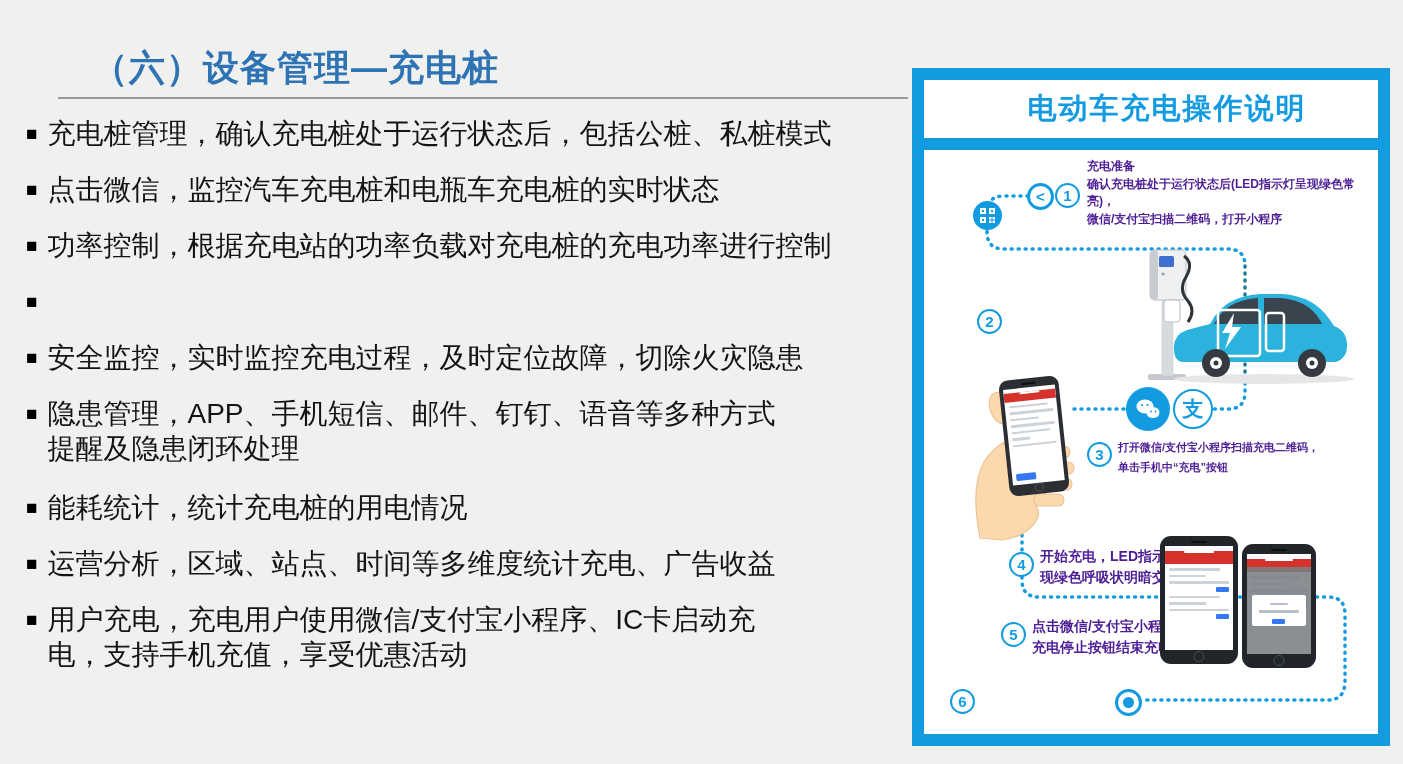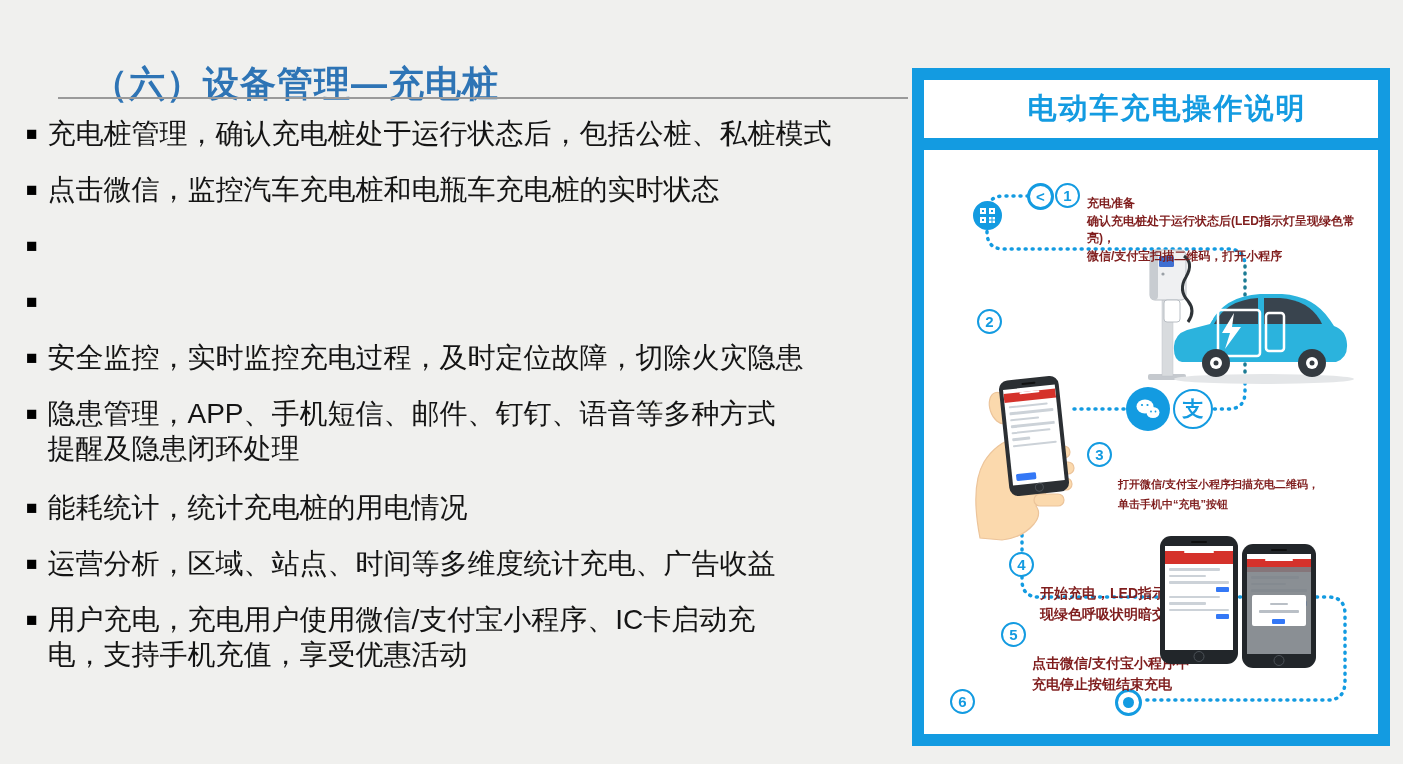--- a/index.html
+++ b/index.html
@@ -6,21 +6,21 @@
   body{
     width:1403px;height:764px;position:relative;overflow:hidden;
     background:#f0f0ee;
     font-family:"Liberation Sans","DejaVu Sans",sans-serif;
   }
   .slide{position:absolute;inset:0;}
 
   
   .slide-title{
     position:absolute;left:92px;top:44px;
-    font-size:36px;font-weight:bold;color:#2e74b5;letter-spacing:1px;margin-top:16px;
+    font-size:36px;font-weight:bold;color:#2e74b5;letter-spacing:1px;
   }
   .title-rule{
     position:absolute;left:58px;top:97px;width:850px;height:1.5px;background:#9a9a9a;
   }
   .bullets{position:absolute;left:26px;top:116px;width:882px;}
   .bullet{
     display:flex;align-items:flex-start;gap:10px;
     font-size:28px;line-height:35px;color:#141414;margin-bottom:21px;
     white-space:pre-line;
   }
@@ -52,21 +52,21 @@
   .c-qr{left:49px;top:51px;width:29px;height:29px;background:#139be1;}
   .c-wechat{left:202px;top:237px;width:44px;height:44px;background:#139be1;border:none;}
   .c-alipay{left:249px;top:239px;width:40px;height:40px;font-size:21px;border-width:2.5px;}
   .c-enddot{left:191px;top:539px;width:27px;height:27px;}
   .c-enddot i{width:11px;height:11px;border-radius:50%;background:#139be1;}
 
   .s1c{left:131px;top:33px;} .s2c{left:53px;top:159px;} .s3c{left:163px;top:292px;}
   .s4c{left:85px;top:402px;} .s5c{left:77px;top:472px;} .s6c{left:26px;top:539px;}
 
   .step-text{
-    position:absolute;white-space:pre-line;color:#7f1d1d;font-weight:600;margin-top:37px;
+    position:absolute;white-space:pre-line;color:#4c1d95;font-weight:600;
   }
   .s1t{left:163px;top:8px;font-size:12px;line-height:17.5px;width:288px;}
   .s2t{left:84px;top:150px;font-size:14px;line-height:21px;}
   .s3t{left:194px;top:287px;font-size:11px;line-height:20px;}
   .s4t{left:116px;top:396px;font-size:14px;line-height:21px;}
   .s5t{left:108px;top:466px;font-size:14px;line-height:21px;}
   .s6t{left:50px;top:533px;font-size:12.5px;line-height:19px;}
 
   
   .hp-frame{
@@ -105,21 +105,21 @@
 <body>
 
 <div class="slide">
 
   <div class="slide-title">（六）设备管理—充电桩</div>
   <div class="title-rule"></div>
 
   <div class="bullets">
     <div class="bullet"><span class="marker">■</span><span>充电桩管理，确认充电桩处于运行状态后，包括公桩、私桩模式</span></div>
     <div class="bullet"><span class="marker">■</span><span>点击微信，监控汽车充电桩和电瓶车充电桩的实时状态</span></div>
-    <div class="bullet"><span class="marker">■</span></div>
+    <div class="bullet"><span class="marker">■</span><span>功率控制，根据充电站的功率负载对充电桩的充电功率进行控制</span></div>
     <div class="bullet"><span class="marker">■</span></div>
     <div class="bullet"><span class="marker">■</span><span>安全监控，实时监控充电过程，及时定位故障，切除火灾隐患</span></div>
     <div class="bullet"><span class="marker">■</span><span>隐患管理，APP、手机短信、邮件、钉钉、语音等多种方式
 提醒及隐患闭环处理</span></div>
     <div class="bullet gap"><span class="marker">■</span><span>能耗统计，统计充电桩的用电情况</span></div>
     <div class="bullet"><span class="marker">■</span><span>运营分析，区域、站点、时间等多维度统计充电、广告收益</span></div>
     <div class="bullet"><span class="marker">■</span><span>用户充电，充电用户使用微信/支付宝小程序、IC卡启动充
 电，支持手机充值，享受优惠活动</span></div>
   </div>
 

